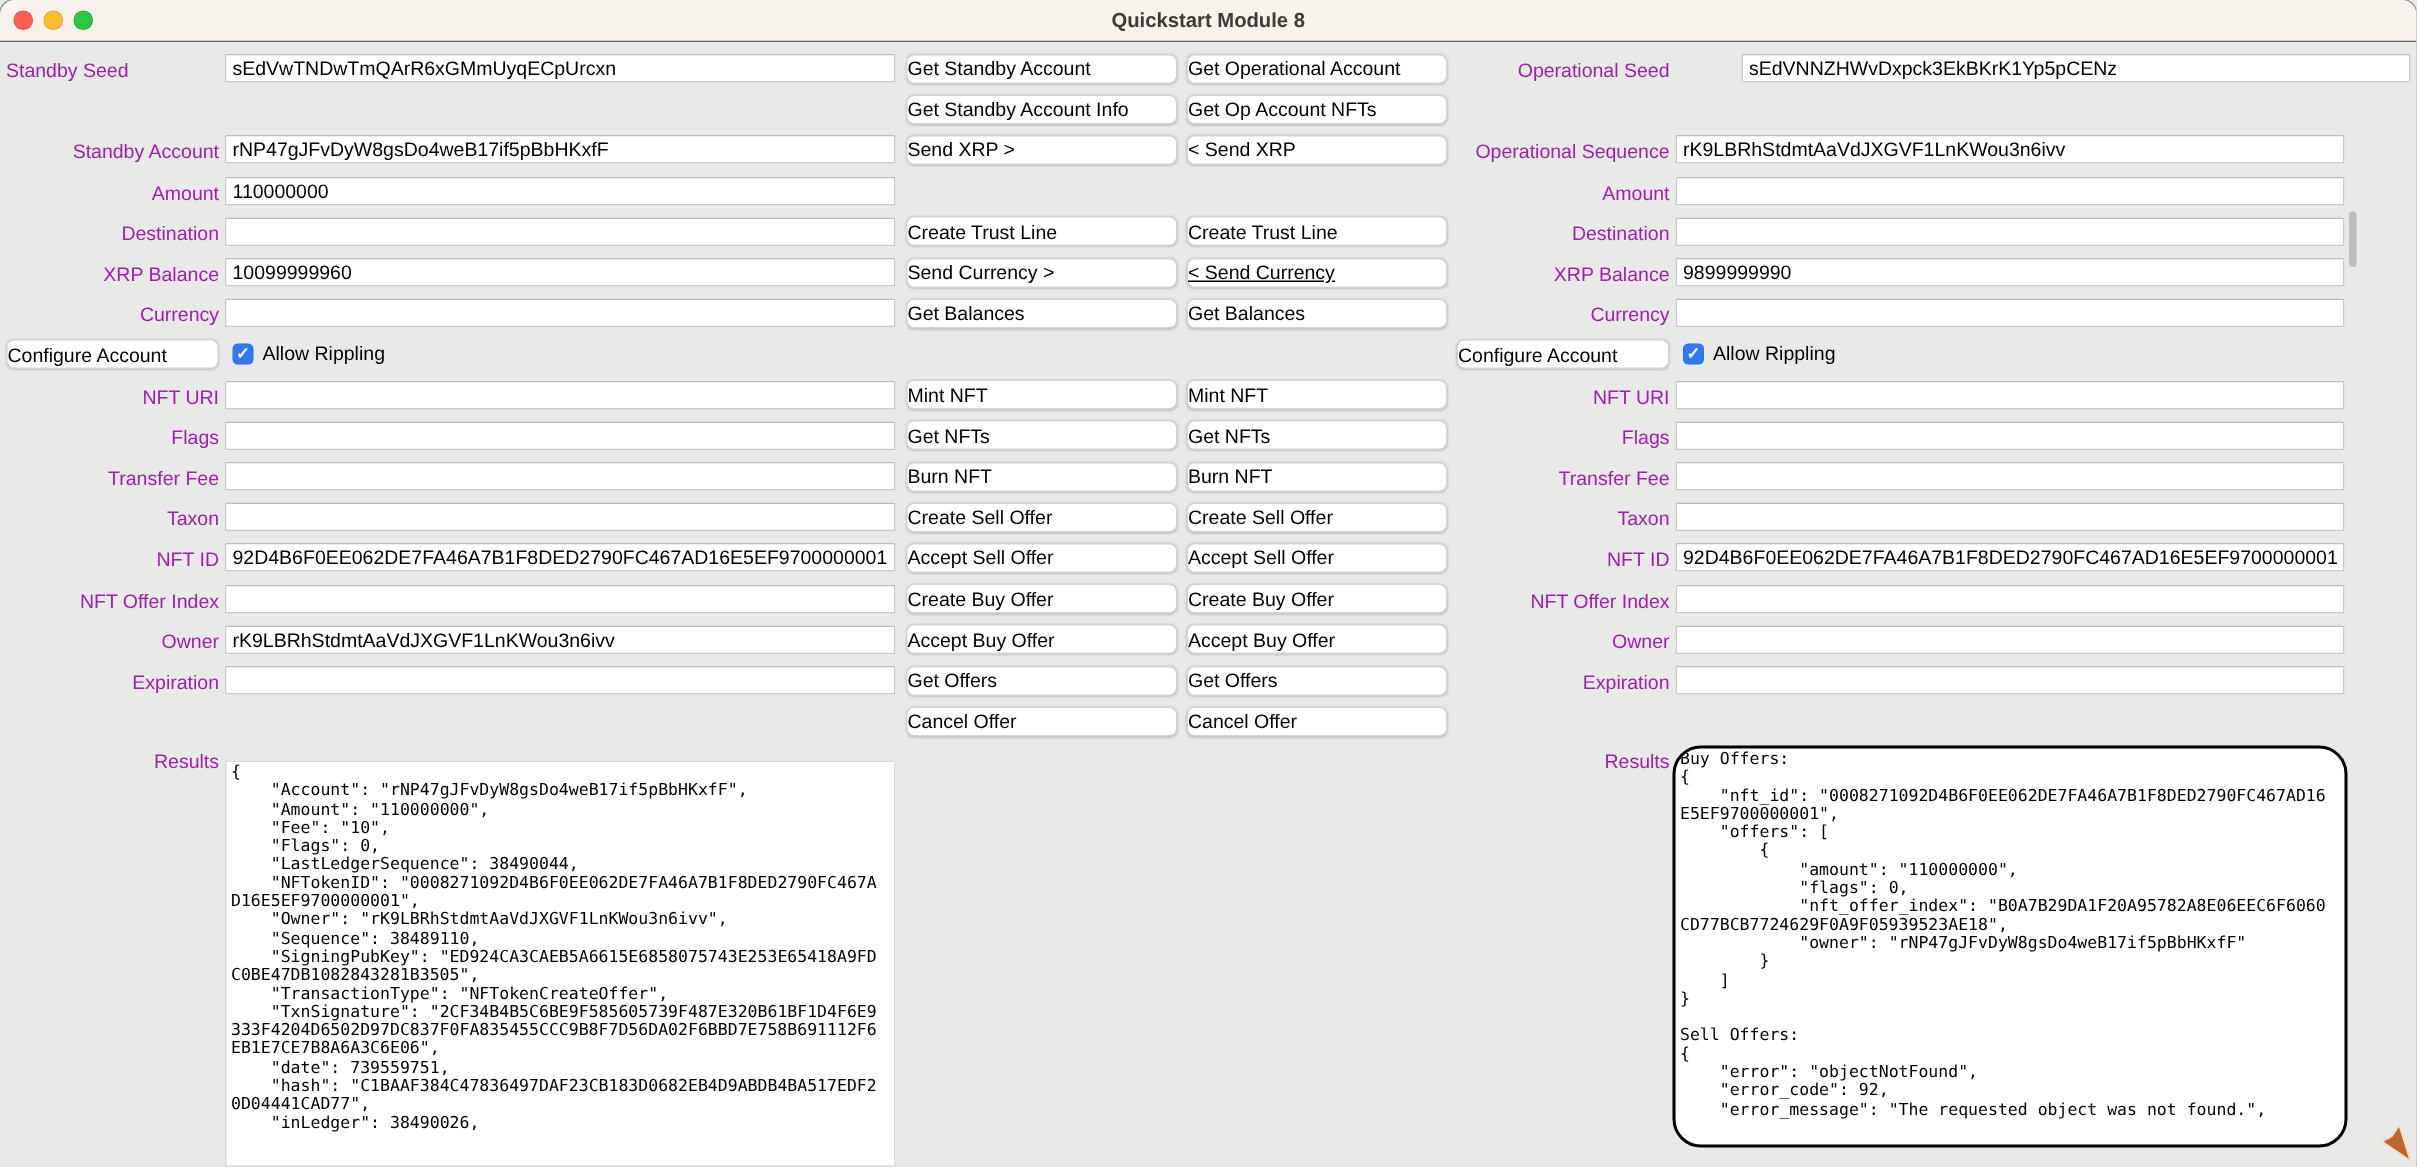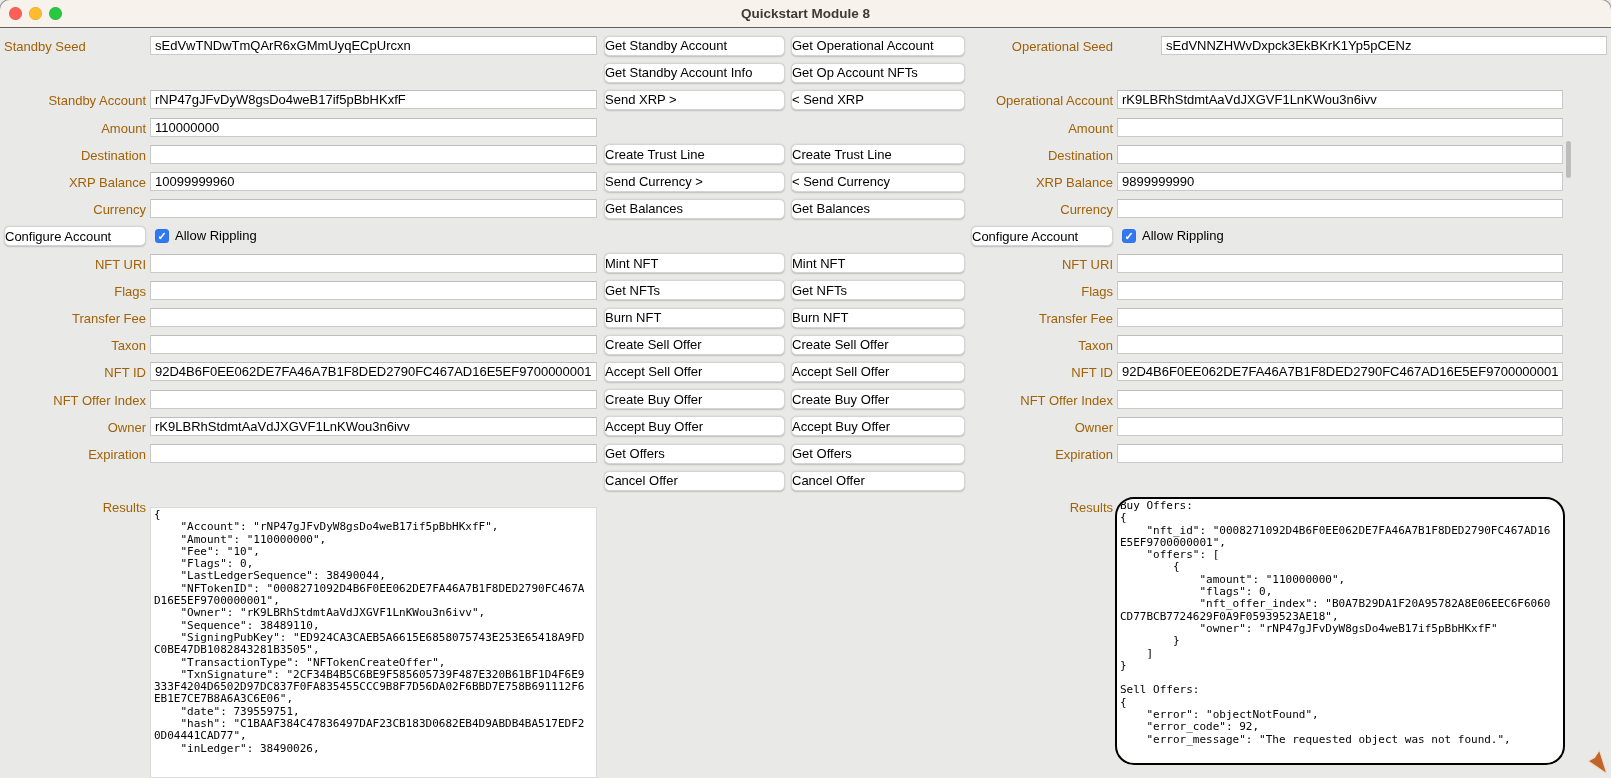--- a/index.html
+++ b/index.html
@@ -15,21 +15,21 @@
   }
   .traffic{position:absolute;top:7px;width:13px;height:13px;border-radius:50%;box-shadow:inset 0 0 0 .5px rgba(0,0,0,.15);}
   #btn-close{left:9px;background:#ff5f57;}
   #btn-min{left:29px;background:#febc2e;}
   #btn-zoom{left:49px;background:#28c840;}
   #window-title{
     position:absolute;left:0;top:0;width:100%;height:27px;line-height:27px;
     text-align:center;font-size:13.5px;font-weight:700;color:#3e3a35;
   }
   .form-label{
-    position:absolute;height:19px;line-height:19px;font-size:13px;color:#a16207;
+    position:absolute;height:19px;line-height:19px;font-size:13px;color:#a21caf;
     text-align:right;white-space:nowrap;
   }
   .form-input{
     position:absolute;height:19px;box-sizing:border-box;background:#fff;
     border:1px solid #c9c9c9;border-top-color:#bdbdbd;border-radius:1px;
     font-family:"Liberation Sans",sans-serif;font-size:13px;color:#000;
     padding:0 4px;outline:none;
   }
   .mid-button,.cfg-button{
     position:absolute;height:20px;box-sizing:border-box;background:#fff;
@@ -153,21 +153,21 @@
       <div class="form-label" style="left: 4px; top: 363.4px; width: 142px;">NFT ID</div>
       <input type="text" class="form-input" value="92D4B6F0EE062DE7FA46A7B1F8DED2790FC467AD16E5EF9700000001" style="left: 150px; top: 362.4px; width: 447px;">
       <div class="form-label" style="left: 4px; top: 390.6px; width: 142px;">NFT Offer Index</div>
       <input type="text" class="form-input" value="" style="left: 150px; top: 389.6px; width: 447px;">
       <div class="form-label" style="left: 4px; top: 417.8px; width: 142px;">Owner</div>
       <input type="text" class="form-input" value="rK9LBRhStdmtAaVdJXGVF1LnKWou3n6ivv" style="left: 150px; top: 416.8px; width: 447px;">
       <div class="form-label" style="left: 4px; top: 445px; width: 142px;">Expiration</div>
       <input type="text" class="form-input" value="" style="left: 150px; top: 444px; width: 447px;">
       <div class="form-label" style="left: 966px; top: 37px; width: 147px;">Operational Seed</div>
       <input type="text" class="form-input" value="sEdVNNZHWvDxpck3EkBKrK1Yp5pCENz" style="left: 1117px; top: 36px; width: 446px; margin-left: 44px;">
-      <div class="form-label" style="left: 966px; top: 91.4px; width: 147px;">Operational Account</div>
+      <div class="form-label" style="left: 966px; top: 91.4px; width: 147px;">Operational Sequence</div>
       <input type="text" class="form-input" value="rK9LBRhStdmtAaVdJXGVF1LnKWou3n6ivv" style="left: 1117px; top: 90.4px; width: 446px;">
       <div class="form-label" style="left: 966px; top: 118.6px; width: 147px;">Amount</div>
       <input type="text" class="form-input" value="" style="left: 1117px; top: 117.6px; width: 446px;">
       <div class="form-label" style="left: 966px; top: 145.8px; width: 147px;">Destination</div>
       <input type="text" class="form-input" value="" style="left: 1117px; top: 144.8px; width: 446px;">
       <div class="form-label" style="left: 966px; top: 173px; width: 147px;">XRP Balance</div>
       <input type="text" class="form-input" value="9899999990" style="left: 1117px; top: 172px; width: 446px;">
       <div class="form-label" style="left: 966px; top: 200.2px; width: 147px;">Currency</div>
       <input type="text" class="form-input" value="" style="left: 1117px; top: 199.2px; width: 446px;">
       <div class="form-label" style="left: 966px; top: 254.6px; width: 147px;">NFT URI</div>
@@ -198,21 +198,21 @@
       <button class="mid-button" style="left: 604px; top: 334.7px; width: 181px;">Create Sell Offer</button>
       <button class="mid-button" style="left: 604px; top: 361.9px; width: 181px;">Accept Sell Offer</button>
       <button class="mid-button" style="left: 604px; top: 389.1px; width: 181px;">Create Buy Offer</button>
       <button class="mid-button" style="left: 604px; top: 416.3px; width: 181px;">Accept Buy Offer</button>
       <button class="mid-button" style="left: 604px; top: 443.5px; width: 181px;">Get Offers</button>
       <button class="mid-button" style="left: 604px; top: 470.7px; width: 181px;">Cancel Offer</button>
       <button class="mid-button" style="left: 791px; top: 35.5px; width: 174px;">Get Operational Account</button>
       <button class="mid-button" style="left: 791px; top: 62.7px; width: 174px;">Get Op Account NFTs</button>
       <button class="mid-button" style="left: 791px; top: 89.9px; width: 174px;">&lt; Send XRP</button>
       <button class="mid-button" style="left: 791px; top: 144.3px; width: 174px;">Create Trust Line</button>
-      <button class="mid-button" style="left: 791px; top: 171.5px; width: 174px;">&lt; Send Currency</button>
+      <button class="mid-button" style="left: 791px; top: 171.5px; width: 174px; text-decoration: underline;">&lt; Send Currency</button>
       <button class="mid-button" style="left: 791px; top: 198.7px; width: 174px;">Get Balances</button>
       <button class="mid-button" style="left: 791px; top: 253.1px; width: 174px;">Mint NFT</button>
       <button class="mid-button" style="left: 791px; top: 280.3px; width: 174px;">Get NFTs</button>
       <button class="mid-button" style="left: 791px; top: 307.5px; width: 174px;">Burn NFT</button>
       <button class="mid-button" style="left: 791px; top: 334.7px; width: 174px;">Create Sell Offer</button>
       <button class="mid-button" style="left: 791px; top: 361.9px; width: 174px;">Accept Sell Offer</button>
       <button class="mid-button" style="left: 791px; top: 389.1px; width: 174px;">Create Buy Offer</button>
       <button class="mid-button" style="left: 791px; top: 416.3px; width: 174px;">Accept Buy Offer</button>
       <button class="mid-button" style="left: 791px; top: 443.5px; width: 174px;">Get Offers</button>
       <button class="mid-button" style="left: 791px; top: 470.7px; width: 174px;">Cancel Offer</button>

